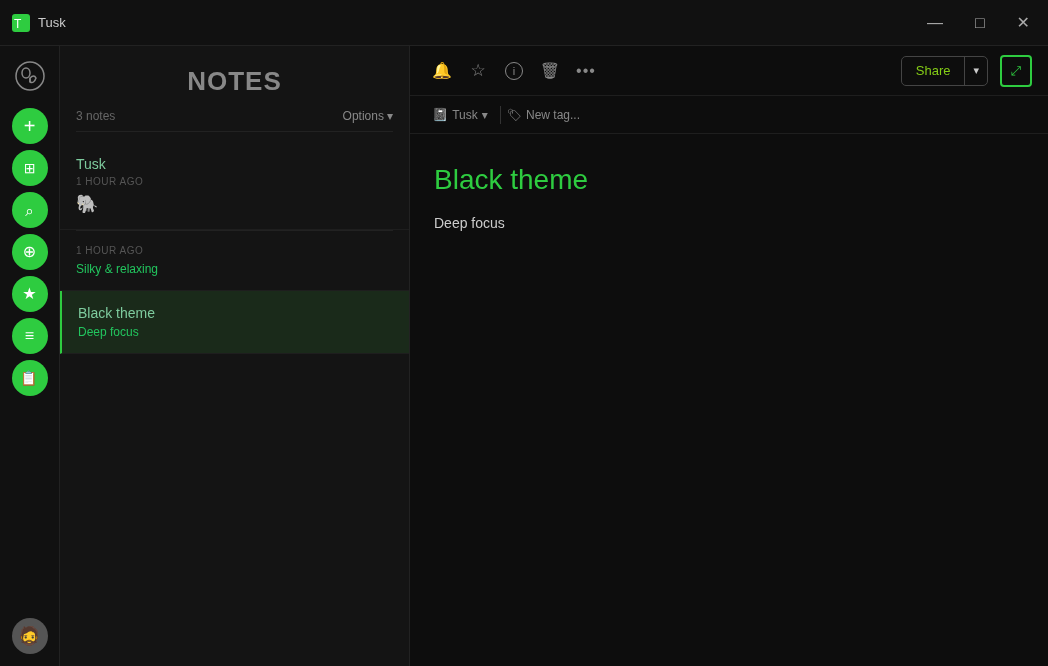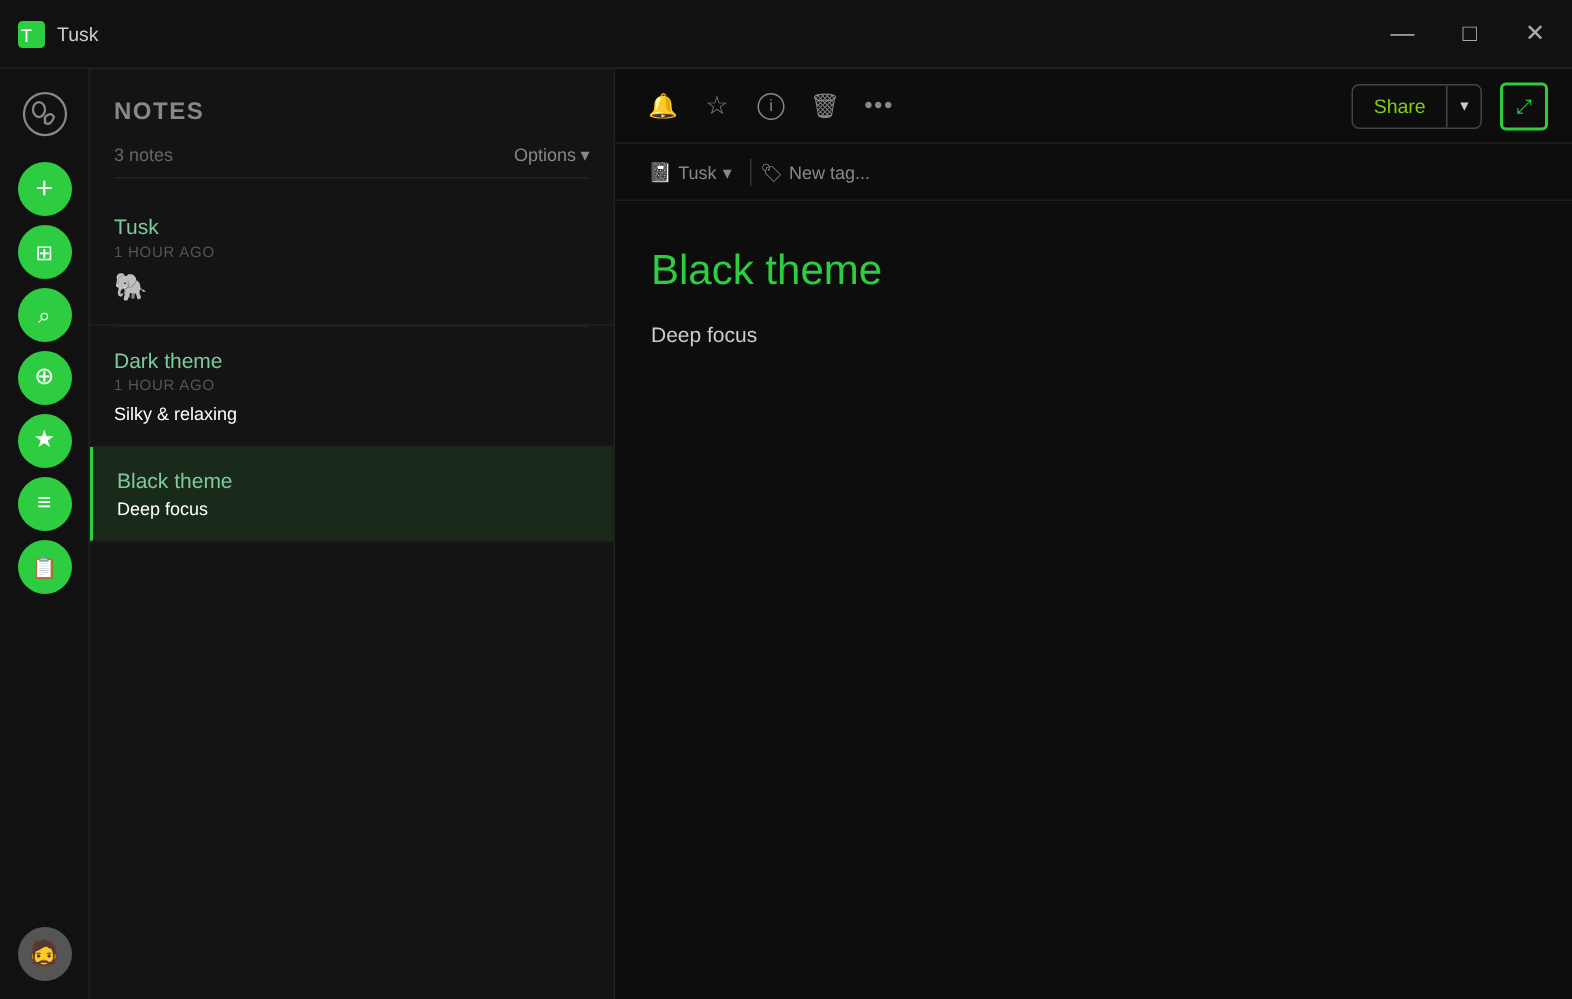--- a/index.html
+++ b/index.html
@@ -107,25 +107,26 @@
       width: 350px;
       background: #141414;
       display: flex;
       flex-direction: column;
       border-right: 1px solid #222;
     }
     .notes-header {
       padding: 20px 16px 10px;
     }
     .notes-title {
-      font-size: 16px;
+      font-size: 26px;
       font-weight: 700;
       color: #888;
       letter-spacing: 1px;
       margin-bottom: 10px;
+      text-align: center;
     }
     .notes-meta {
       display: flex;
       align-items: center;
       justify-content: space-between;
       padding-bottom: 8px;
       border-bottom: 1px solid #222;
       margin-top: 12px;
     }
     .notes-count {
@@ -163,21 +164,21 @@
       font-weight: 500;
     }
     .note-item-time {
       font-size: 10px;
       color: #555;
       letter-spacing: 0.5px;
       margin-bottom: 6px;
     }
     .note-item-preview {
       font-size: 12px;
-      color: #ffffff;
+      color: #22c55e;
     }
     .note-emoji {
       font-size: 18px;
     }
 
     
     .editor-panel {
       flex: 1;
       background: #0d0d0d;
       display: flex;
@@ -372,21 +373,20 @@
 
       <div class="note-item">
         <div class="note-item-title">Tusk</div>
         <div class="note-item-time">1 HOUR AGO</div>
         <div class="note-emoji">🐘</div>
       </div>
 
       <div style="height:1px;background:#222;margin:0 16px;"></div>
 
       <div class="note-item">
-        <div class="note-item-title">Dark theme</div>
         <div class="note-item-time">1 HOUR AGO</div>
         <div class="note-item-preview">Silky &amp; relaxing</div>
       </div>
 
       <div class="note-item active">
         <div class="note-item-title">Black theme</div>
         <div class="note-item-preview">Deep focus</div>
       </div>
     </div>
   </div>

